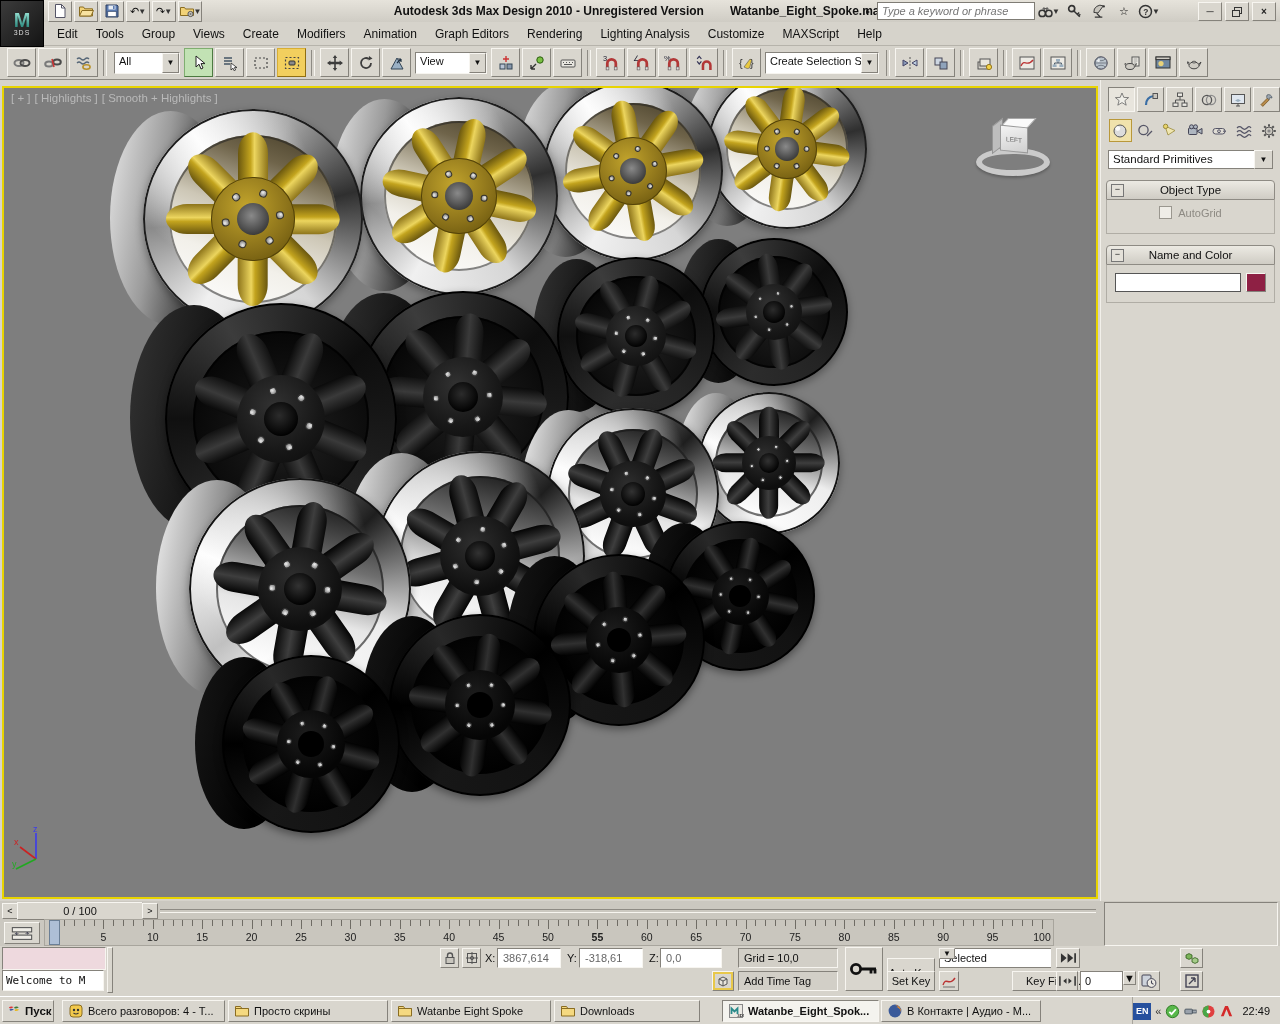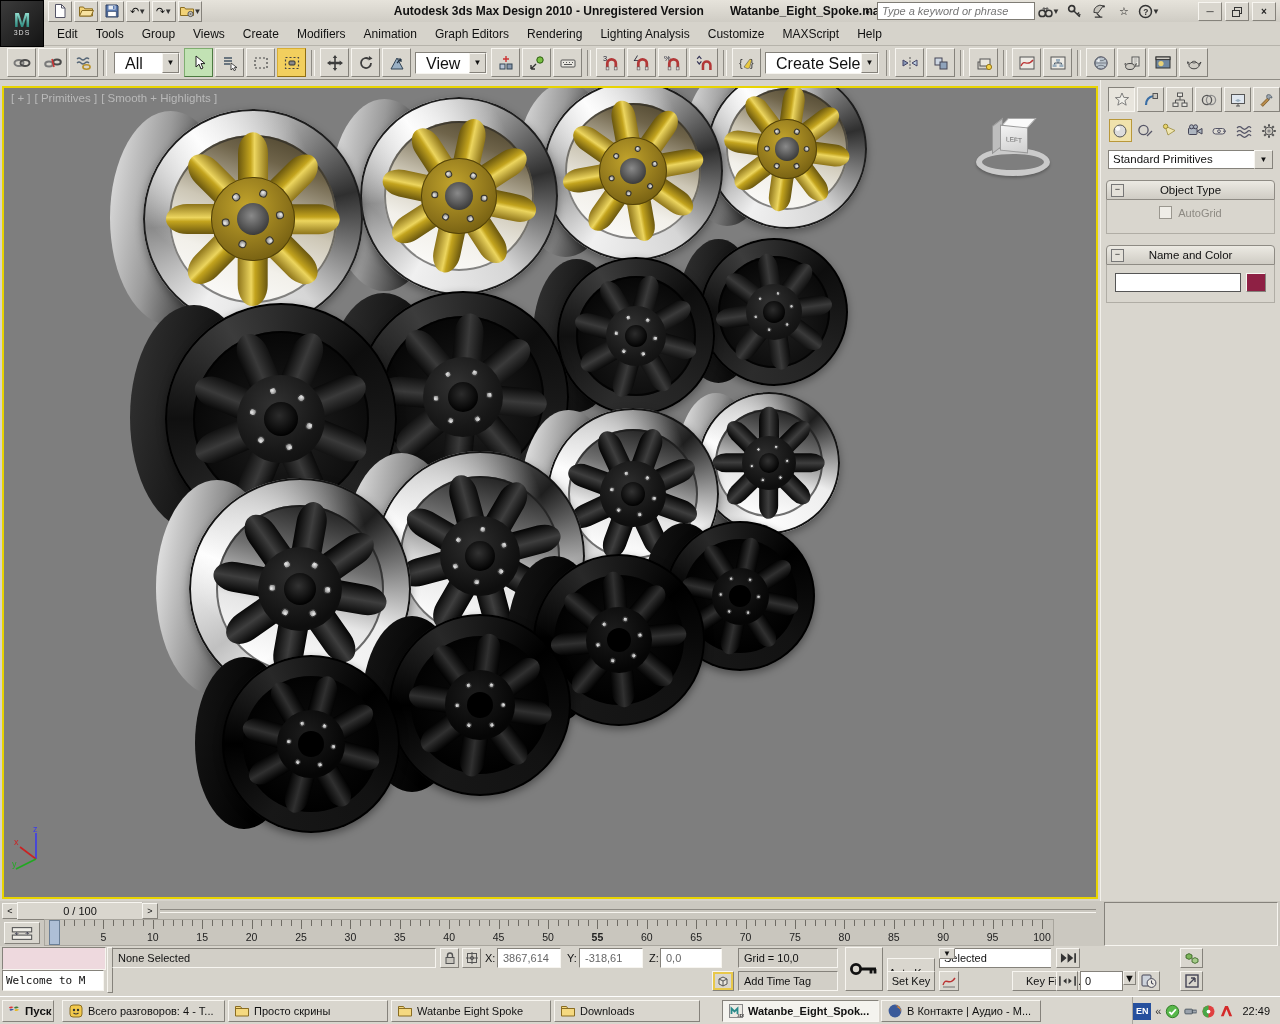--- a/index.html
+++ b/index.html
@@ -39,21 +39,21 @@
   .menu-item{padding:3px 9px;font-size:12px;color:#111;}
 
   
   #toolbar{position:absolute;left:0;top:46px;width:1280px;height:34px;background:#d6d3cb;
            display:flex;align-items:center;padding-left:6px;box-sizing:border-box;border-bottom:1px solid #8e8b84;}
   .tbtn{width:27px;height:27px;margin:0 1px;position:relative;}
   .tbtn.green{background:#c2e2b4;border-color:#7fae70 #4c7a41 #4c7a41 #7fae70;}
   .tbtn.yellow{background:#f2cf5e;border-color:#d8ae34 #8f6e12 #8f6e12 #d8ae34;}
   .tsep{width:2px;height:26px;margin:0 4px;border-left:1px solid #8e8b84;border-right:1px solid #f7f5f0;}
   .tdrop{height:20px;display:flex;align-items:stretch;margin:0 3px;background:#fff;}
-  .tdrop .val{flex:1;padding:2px 10px;font-size:16px;white-space:nowrap;overflow:hidden;background:#fff;}
+  .tdrop .val{flex:1;padding:2px 4px;font-size:11px;white-space:nowrap;overflow:hidden;background:#fff;}
   .tdrop .da{width:15px;display:flex;align-items:center;justify-content:center;font-size:8px;}
 
   
   #mainbg{position:absolute;left:0;top:80px;width:1280px;height:821px;background:#d6d3cb;}
   #viewport{position:absolute;left:2px;top:86px;width:1092px;height:809px;background:#7e7e7e;
             border:2px solid #e8d400;overflow:hidden;}
   #vplabel{position:absolute;left:7px;top:4px;color:#b9b9b9;font-size:11.5px;display:flex;gap:4px;z-index:30;}
   #stats{position:absolute;left:10px;top:28px;z-index:30;color:#d6ca3e;font-size:11.5px;
          display:grid;grid-template-columns:46px auto;column-gap:9px;row-gap:2px;}
   #stats .lab{text-align:right;}
@@ -564,21 +564,21 @@
             <ellipse cx="8" cy="7.1" rx="2" ry=".9" fill="#cfccc4" stroke="#444" stroke-width=".8"></ellipse>
           </svg>
         </span>
       </span>
     </div>
 
   <div id="mainbg"></div>
   <div id="viewport">
     <div id="vplabel">
         <span>[ + ]</span>
-        <span>[ Primitives ]</span>
+        <span>[ Highlights ]</span>
         <span>[ Smooth + Highlights ]</span>
       </div>
     <div id="wheels">
         <div class="wheel" style="left: 703px; top: -19px; width: 160px; height: 160px;">
           <div class="barrel gold" style="left: -24px; top: 1.6px; width: 88px; height: 155.2px;"></div>
           <div class="face gold"></div>
           <div class="well gold"></div>
           <div class="spoke gold" style="width: 21.6px; height: 51.2px; margin-left: -10.8px; margin-top: -25.6px; border-radius: 10.8px / 15.36px; transform: rotate(8deg) translateY(-37.6px);"></div>
           <div class="spoke gold" style="width: 21.6px; height: 51.2px; margin-left: -10.8px; margin-top: -25.6px; border-radius: 10.8px / 15.36px; transform: rotate(53deg) translateY(-37.6px);"></div>
           <div class="spoke gold" style="width: 21.6px; height: 51.2px; margin-left: -10.8px; margin-top: -25.6px; border-radius: 10.8px / 15.36px; transform: rotate(98deg) translateY(-37.6px);"></div>
@@ -1217,21 +1217,20 @@
         <div class="ticklab" style="left: 997px;">100</div>
         <div id="tb-marker" style="left: 4px;"></div>
       </div>
     <div id="right-box" class="sk"></div>
   </div>
 
   <div id="statusbar">
     <div id="ml-pink" class="sk"></div>
     <div id="ml-white" class="sk">Welcome to M</div>
     <div id="splitter" class="r"></div>
-    <div class="fld sk" style="left:112px;top:2px;width:324px;height:20px;">None Selected</div>
     <div class="btn r" style="left:440px;top:2px;width:19px;height:20px;">
         <span class="ic" id="lockic">
           <span class="ic">
             <svg viewBox="0 0 14 14" width="14" height="14">
               <rect x="3" y="6.5" width="8" height="6" fill="#c9c6be" stroke="#555"></rect>
               <path d="M4.5 6.5 V4.5 a2.5 2.5 0 0 1 5 0 V6.5" fill="none" stroke="#555" stroke-width="1.4"></path>
             </svg>
           </span>
         </span>
       </div>

